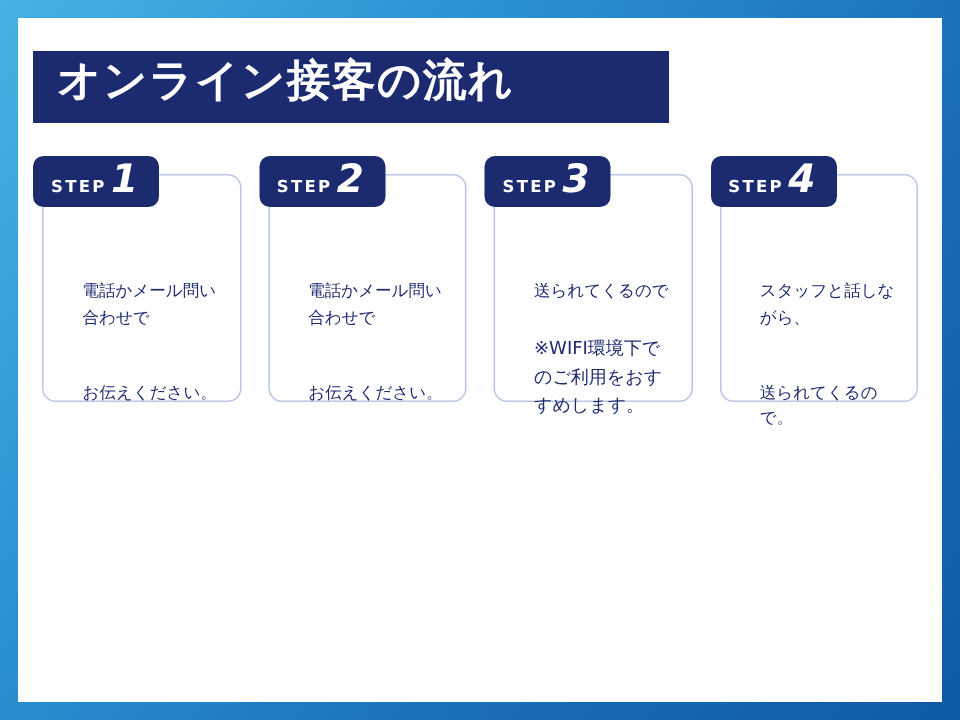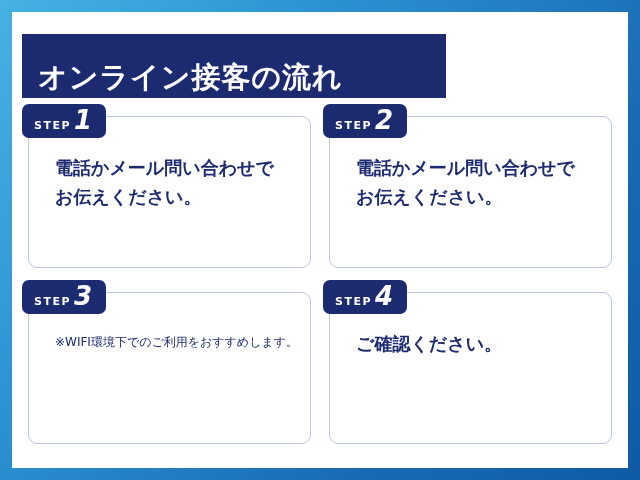--- a/index.html
+++ b/index.html
@@ -6,45 +6,45 @@
   body{
     width:640px;height:480px;position:relative;overflow:hidden;
     font-family:"DejaVu Sans","Liberation Sans",sans-serif;
     background:linear-gradient(128deg,#45b2e2 0%,#2b93d2 32%,#1a6cb6 70%,#0f5aa6 100%);
   }
   .panel{
     position:absolute;left:12px;top:12px;right:12px;bottom:12px;
     background:#ffffff;
   }
   .title-banner{
-    position:absolute;left:10px;top:22px;width:424px;height:64px;
+    position:absolute;left:10px;top:22px;width:424px;height:48px;
     background:#1c2a70;color:#ffffff;
-    display:flex;align-items:flex-end;padding-left:16px;box-sizing:border-box;
+    display:flex;align-items:flex-start;padding-left:16px;box-sizing:border-box;
     font-size:29px;font-weight:bold;letter-spacing:1px;
   }
   .cards{
     position:absolute;left:16px;right:16px;top:104px;
-    display:grid;grid-template-columns:1fr 1fr;
+    display:grid;grid-template-columns:1fr 1fr 1fr 1fr;
     column-gap:18px;row-gap:24px;
   }
   .card{
     position:relative;height:152px;box-sizing:border-box;
     background:#ffffff;border:1px solid #b9c5e6;border-radius:9px;
     padding:36px 12px 8px 26px;color:#1c2a70;
   }
   .badge{
     position:absolute;top:-13px;left:-7px;
     background:#1c2a70;color:#ffffff;border-radius:7px;
     padding:3px 14px 5px 12px;
     display:flex;align-items:baseline;gap:3px;line-height:1;
   }
   .badge-label{font-size:11px;letter-spacing:1.5px;font-weight:bold;}
   .badge-number{font-size:26px;font-weight:bold;font-style:italic;}
-  .line{font-size:18px;line-height:1.62;font-weight:700;}
-  .note{font-size:12px;line-height:1.6;margin-top:4px;}
+  .line{font-size:11px;line-height:1.62;font-weight:400;margin-top:32px;}
+  .note{font-size:12px;line-height:1.6;margin-top:20px;}
   .card-2 .note{margin-top:6px;}
 </style>
 </head>
 <body>
 
 <div class="panel">
 
   <div class="title-banner">
     <span>オンライン接客の流れ</span>
   </div>
@@ -67,25 +67,27 @@
       </div>
       <div class="line">電話かメール問い合わせで</div>
       <div class="line">お伝えください。</div>
     </div>
 
     <div class="card card-3">
       <div class="badge">
         <span class="badge-label">STEP</span>
         <span class="badge-number">3</span>
       </div>
+      <div class="line">送られてくるので</div>
       <div class="note">※WIFI環境下でのご利用をおすすめします。</div>
     </div>
 
     <div class="card card-4">
       <div class="badge">
         <span class="badge-label">STEP</span>
         <span class="badge-number">4</span>
       </div>
-      <div class="line">ご確認ください。</div>
+      <div class="line">スタッフと話しながら、</div>
+      <div class="line">送られてくるので。</div>
     </div>
 
   </div>
 </div>
 
 </body></html>

